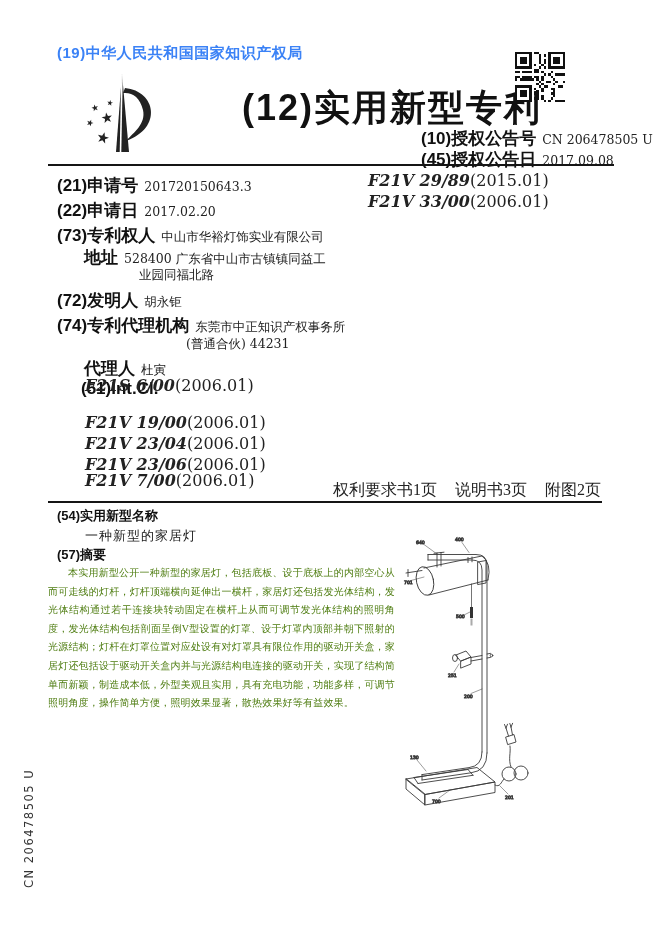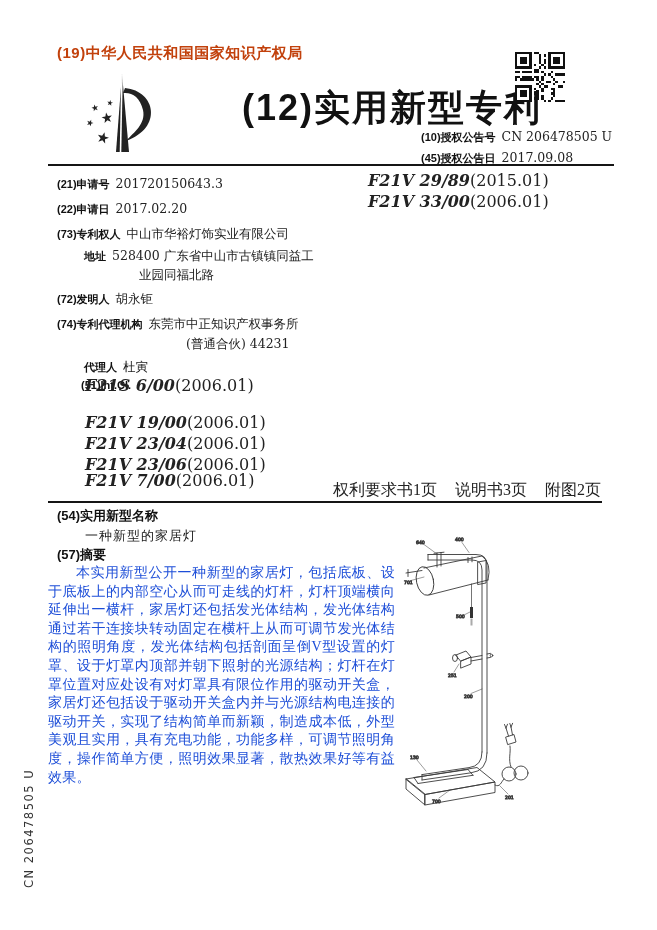--- a/index.html
+++ b/index.html
@@ -7,47 +7,47 @@
   body {
     position:relative;
     background:#ffffff;
     color:#1c1c1c;
     font-family:"Liberation Serif","DejaVu Serif",serif;
     overflow:hidden;
   }
   .abs { position:absolute; }
   .lbl {
     font-family:"Liberation Sans","DejaVu Sans",sans-serif;
-    font-weight:700; font-size:11px; color:#111;
+    font-weight:700; font-size:17px; color:#111;
   }
   .val { font-family:"DejaVu Serif",serif; font-size:12.5px; color:#222;margin-left:6px; }
   .pair .val { margin-left:6px; }
   .rule { background:#151515; }
   .office {
     font-family:"Liberation Sans","DejaVu Sans",sans-serif;
-    font-weight:700; font-size:15px; letter-spacing:0.5px; color:#c2410c;
+    font-weight:700; font-size:15px; letter-spacing:0.5px; color:#3b82f6;
   }
   .doc-title {
     font-family:"Liberation Sans","DejaVu Sans",sans-serif;
     font-weight:700; font-size:36px; letter-spacing:2px; color:#111;
   }
   .ipc-line { font-size:16px; }
   .ipc-code { font-family:"DejaVu Serif",serif; font-style:italic; font-weight:700; color:#222; }
   .ipc-year { font-family:"DejaVu Serif",serif; font-style:normal; font-weight:400; color:#222; }
   .pages-line { font-size:16px; color:#222; white-space:nowrap; }
   .pages-line span { margin-right:14px; }
   .pages-line span:last-child { margin-right:0; }
   .sec-label {
     font-family:"Liberation Sans","DejaVu Sans",sans-serif;
     font-weight:700; font-size:13px; color:#111;
   }
   .patent-title { font-size:13px; color:#222; letter-spacing:1px; }
   .abstract {
-    width:347px; font-size:14px; line-height:18.6px;
-    text-align:justify; color:#1d4ed8; letter-spacing:0.2px;
+    width:347px; font-size:10px; line-height:18.6px;
+    text-align:justify; color:#4d7c0f; letter-spacing:0.2px;
     text-indent:2em;
   }
   .side-number {
     position:absolute; left:22px; top:888px;
     transform:rotate(-90deg); transform-origin:0 0;
     font-family:"DejaVu Sans",sans-serif;
     font-size:11.5px; letter-spacing:1.5px; color:#333;
     white-space:nowrap;
   }
   svg text {

